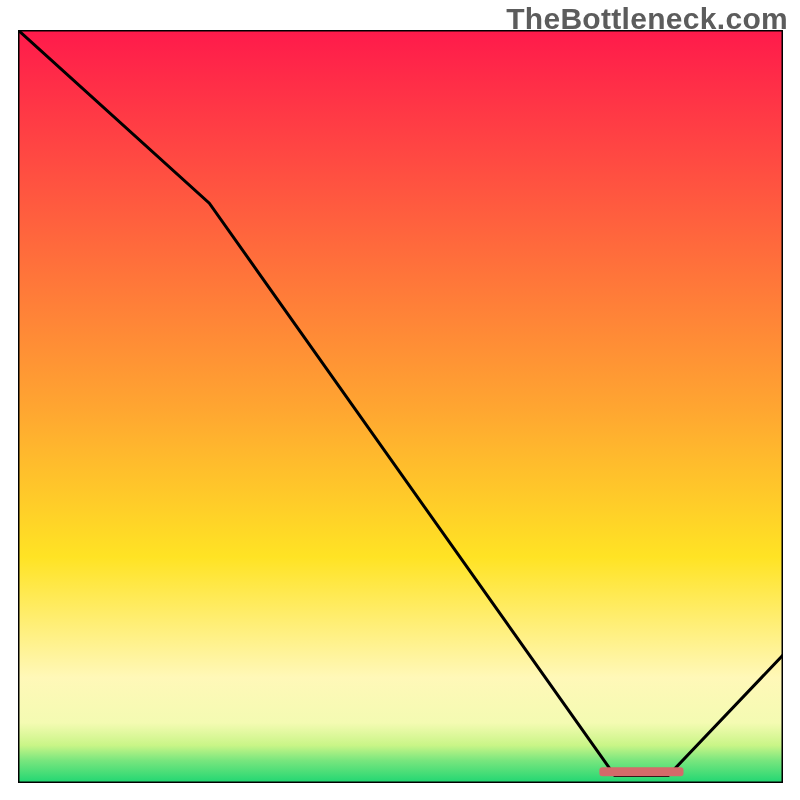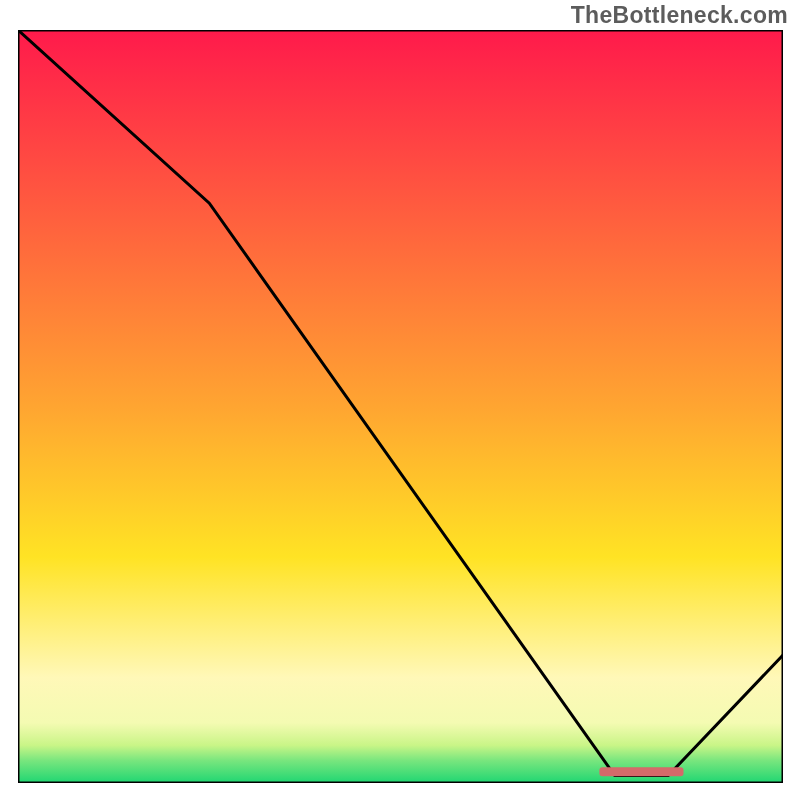--- a/index.html
+++ b/index.html
@@ -13,21 +13,21 @@
   }
   .stage {
     position: relative;
     width: 800px;
     height: 800px;
   }
   .watermark {
     position: absolute;
     top: 2px;
     right: 12px;
-    font-size: 23px;
+    font-size: 30px;
     font-weight: 600;
     color: #5c5c5c;
     letter-spacing: 0.3px;
   }
   .plot {
     position: absolute;
     left: 18px;
     top: 30px;
     width: 765px;
     height: 753px;

